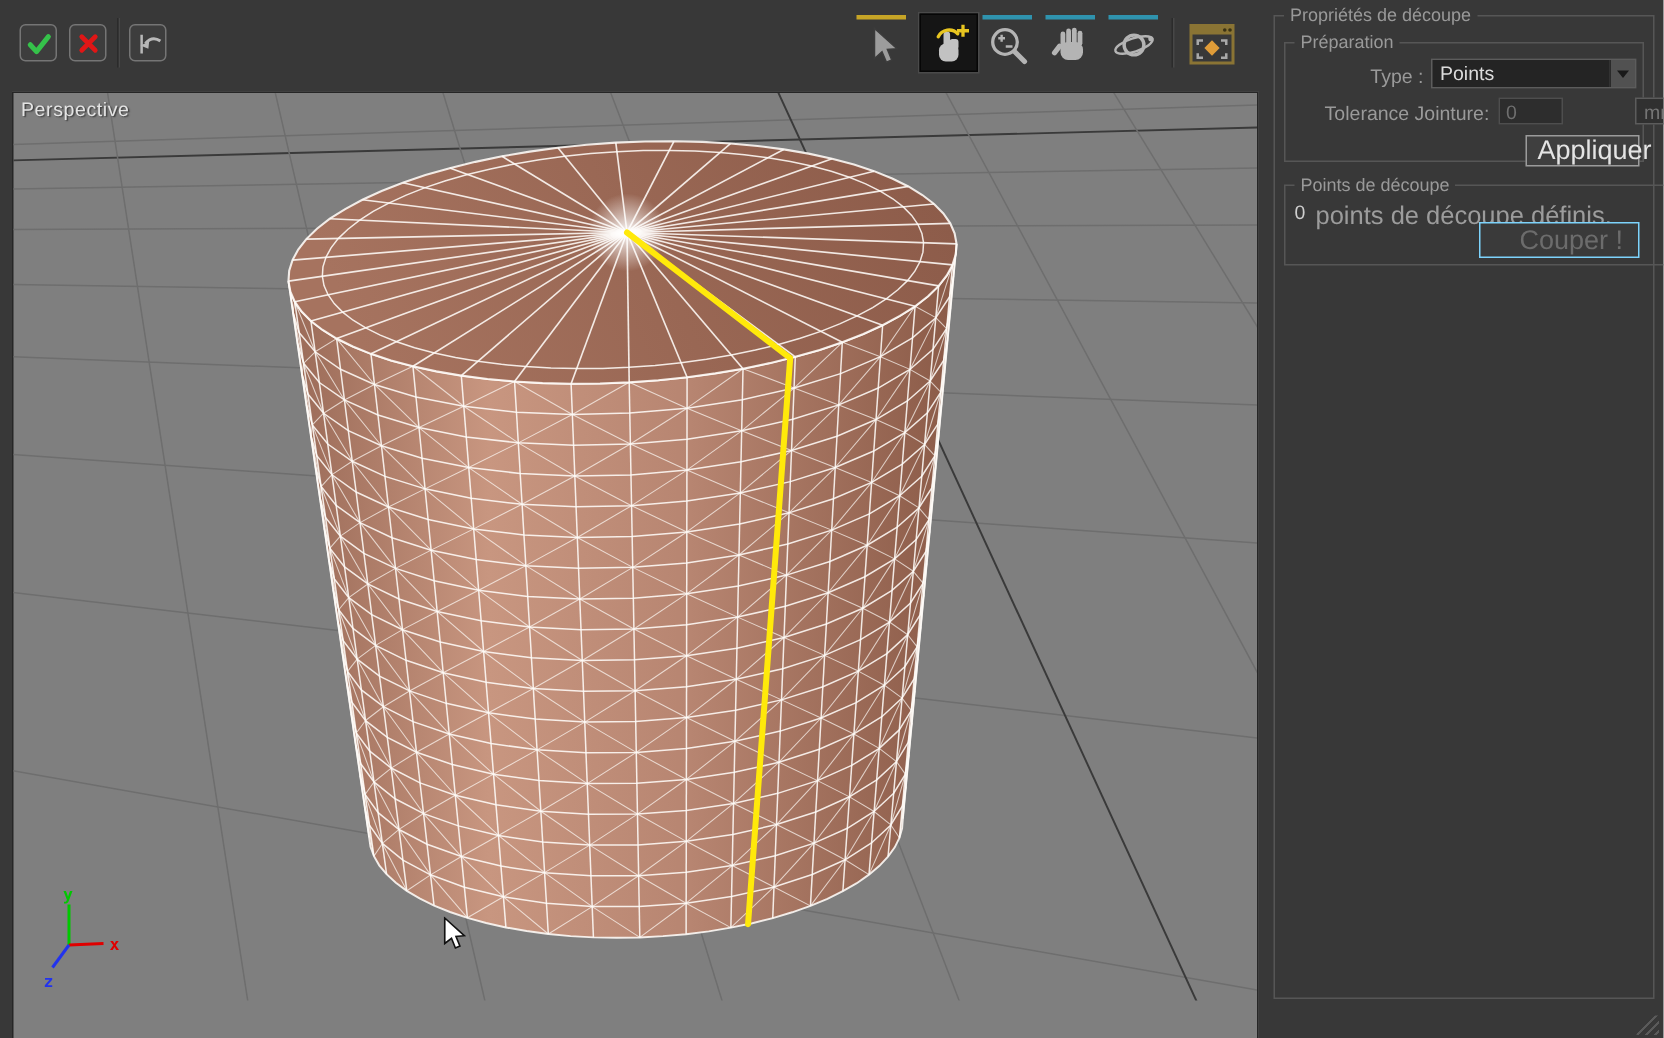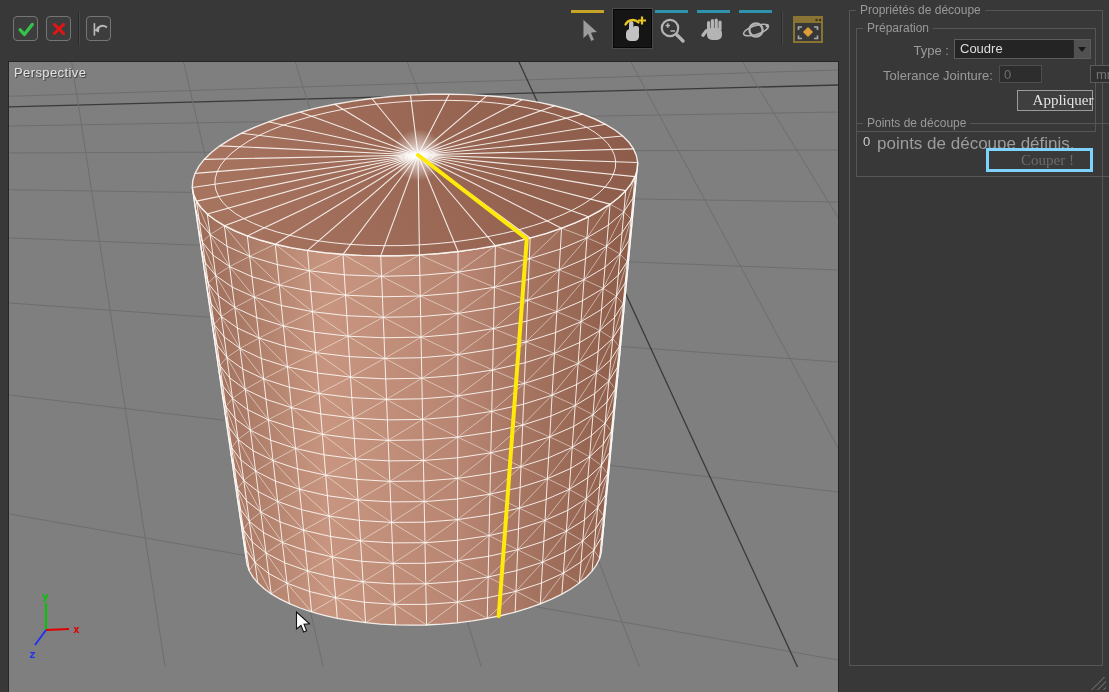--- a/index.html
+++ b/index.html
@@ -48,46 +48,46 @@
   }
   #axis-triad { position:absolute; left:18px; top:528px; }
   #axis-triad text { font-size:11px; font-weight:bold; font-family:"DejaVu Sans Mono",monospace; }
   #mouse-cursor { position:absolute; left:286px; top:549px; }
 
   
   .groupbox { position:absolute; border:1px solid #565656; }
   .gb-label { position:absolute; top:-8px; left:6px; background:#383838;
               padding:0 4px; font-size:12px; color:#999; white-space:nowrap; }
   #gb-main   { left:849px; top:10px;  width:254px; height:656px; }
-  #gb-prep   { left:6px;   top:17px;  width:240px; height:104px; }
+  #gb-prep   { left:6px;   top:17px;  width:240px; height:80px; }
   #gb-points { left:6px;   top:112px; width:280px; height:54px; }
   .plabel { position:absolute; font-size:13px; color:#9a9a9a; }
   #type-label { left:0; top:14px; width:92px; text-align:right; }
   #tol-label  { left:12px; top:39px; width:138px; text-align:center; }
   .combo { position:absolute; background:#242424; border:1px solid #5c5c5c;
            display:flex; align-items:stretch; }
   #type-combo { left:97px; top:10px; width:137px; height:20px; }
   #unit-combo { left:189px; top:36px; width:45px; height:18px; background:#303030;margin-left:44px; }
   .combo .val { flex:1; padding:1px 5px 0; font-size:13px; color:#dcdcdc; overflow:hidden; }
   .combo.disabled .val { color:#757575; }
   .combo .arrow-btn { width:17px; background:#515151; border-left:1px solid #2a2a2a;
                       display:flex; align-items:center; justify-content:center; }
   .combo.disabled .arrow-btn { background:#414141; }
   .tri { width:0; height:0; border-left:4px solid transparent;
          border-right:4px solid transparent; border-top:5px solid #191919; }
   .combo.disabled .tri { border-top-color:#6a6a6a; }
   #tol-input { position:absolute; left:142px; top:36px; width:43px; height:18px;
                background:#2d2d2d; border:1px solid #4e4e4e; color:#6f6f6f;
                font-size:13px; padding:0 4px; font-family:"Liberation Sans",sans-serif; }
-  .pbtn { position:absolute; font-size:15px; font-family:Liberation Serif, serif;
+  .pbtn { position:absolute; font-size:18px; font-family:Liberation Sans, sans-serif;
           display:flex; align-items:center; justify-content:center;padding-left:16px; }
   #btn-apply  { left:160px; top:61px; width:76px; height:21px;
                 background:#3f3f3f; border:1px solid #9b9b9b; color:#e4e4e4; }
   #btn-couper { left:129px; top:24px; width:107px; height:24px;
-                background:#3a3a3a; border:3px solid #7dd3fc; color:#6c6c6c; }
+                background:#3a3a3a; border:1px solid #7dd3fc; color:#6c6c6c; }
   #points-count { position:absolute; left:6px; top:10px; font-size:13px; color:#cfcfcf; }
   #points-text  { position:absolute; left:20px; top:10px; font-size:17px; color:#9c9c9c; }
 
   #resize-grip { position:absolute; left:1091px; top:677px; width:15px; height:13px;
     background:linear-gradient(135deg, transparent 45%, #5a5a5a 45%, #5a5a5a 52%,
       transparent 52%, transparent 66%, #5a5a5a 66%, #5a5a5a 73%, transparent 73%,
       transparent 87%, #5a5a5a 87%, #5a5a5a 94%, transparent 94%); }
 </style>
 </head>
 <body>
@@ -643,21 +643,21 @@
   </div>
 
   <div class="groupbox" id="gb-main">
     <span class="gb-label">Propriétés de découpe</span>
 
     <div class="groupbox" id="gb-prep">
       <span class="gb-label">Préparation</span>
 
       <span class="plabel" id="type-label">Type :</span>
       <div class="combo" id="type-combo">
-        <span class="val">Coudre</span>
+        <span class="val">Points</span>
         <span class="arrow-btn">
           <span class="tri"></span>
         </span>
       </div>
 
       <span class="plabel" id="tol-label">Tolerance Jointure:</span>
       <input id="tol-input" disabled="" value="0" style="">
       <div class="combo disabled" id="unit-combo">
         <span class="val">mm</span>
         <span class="arrow-btn">

